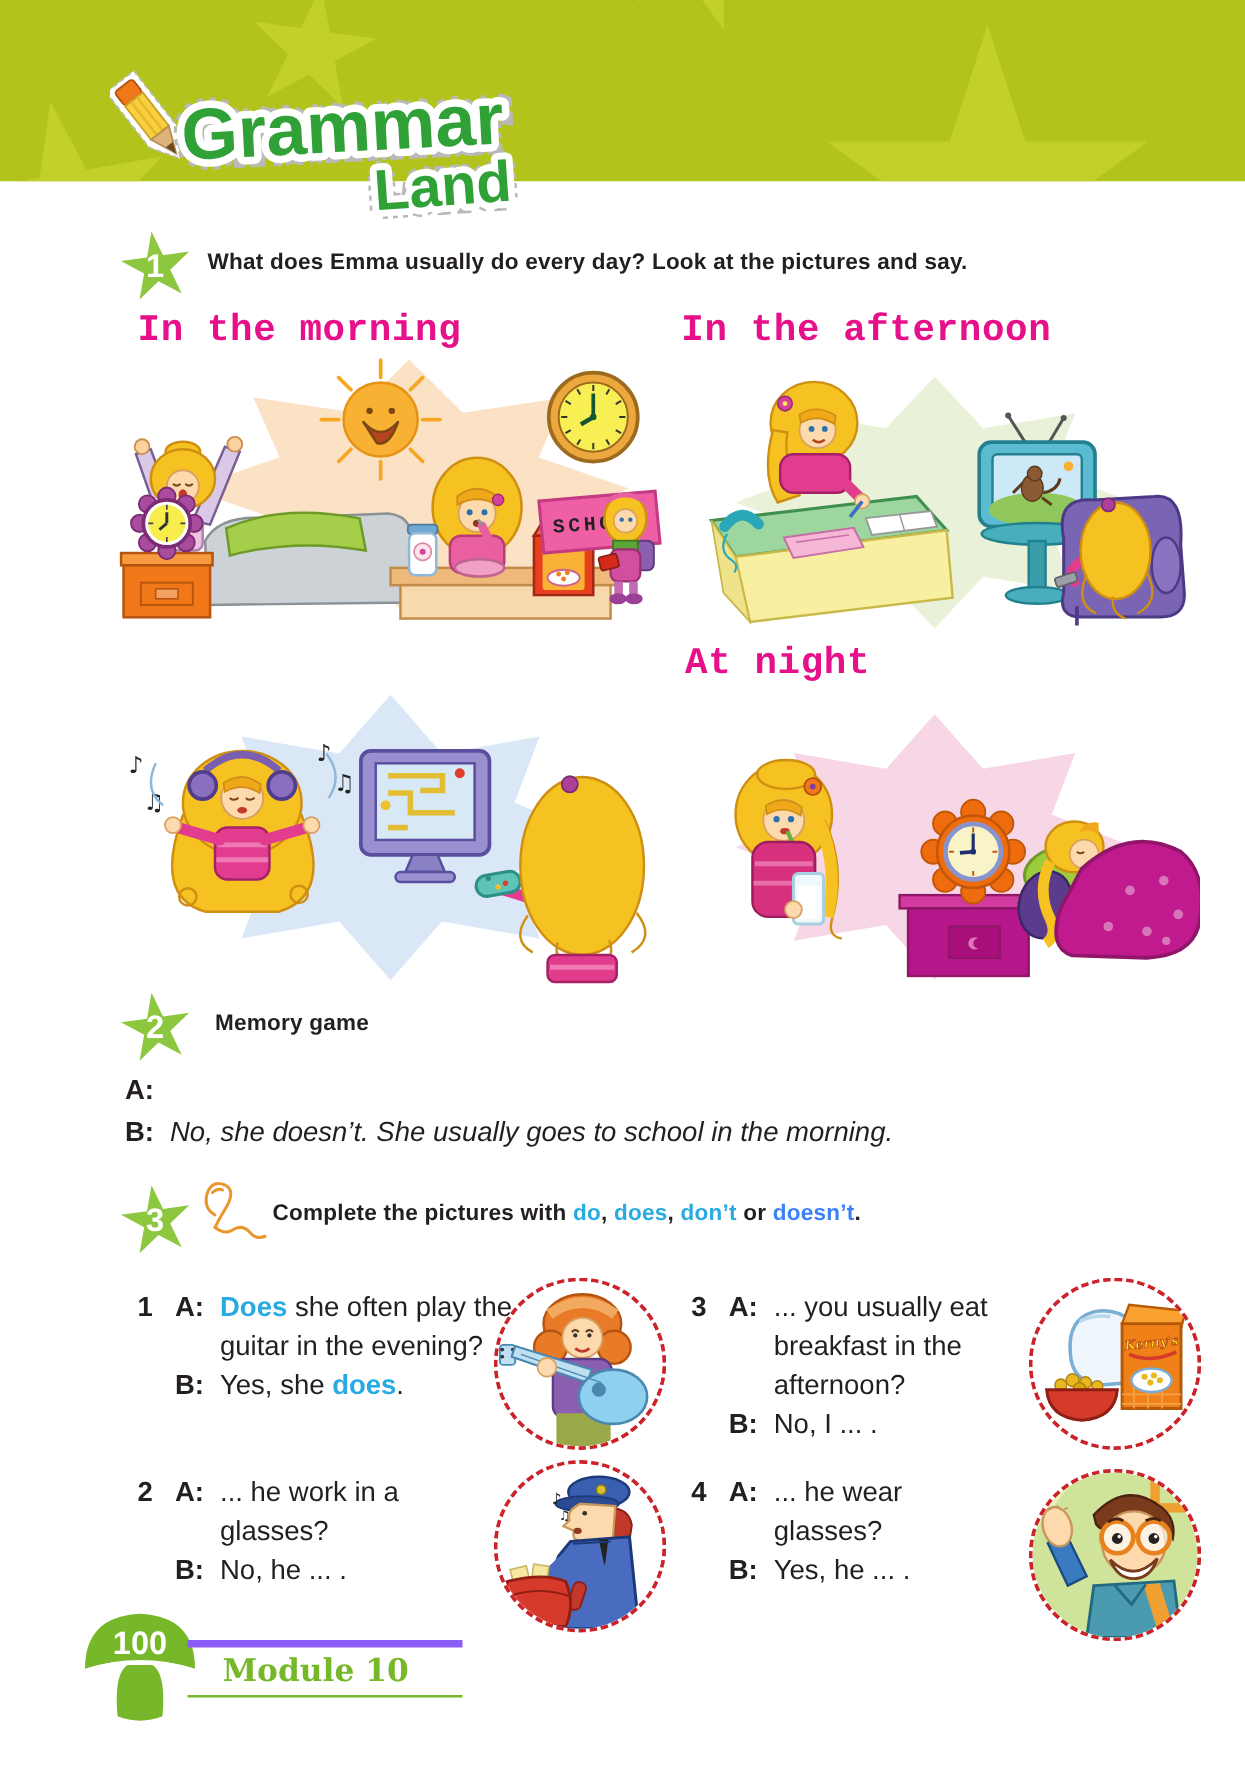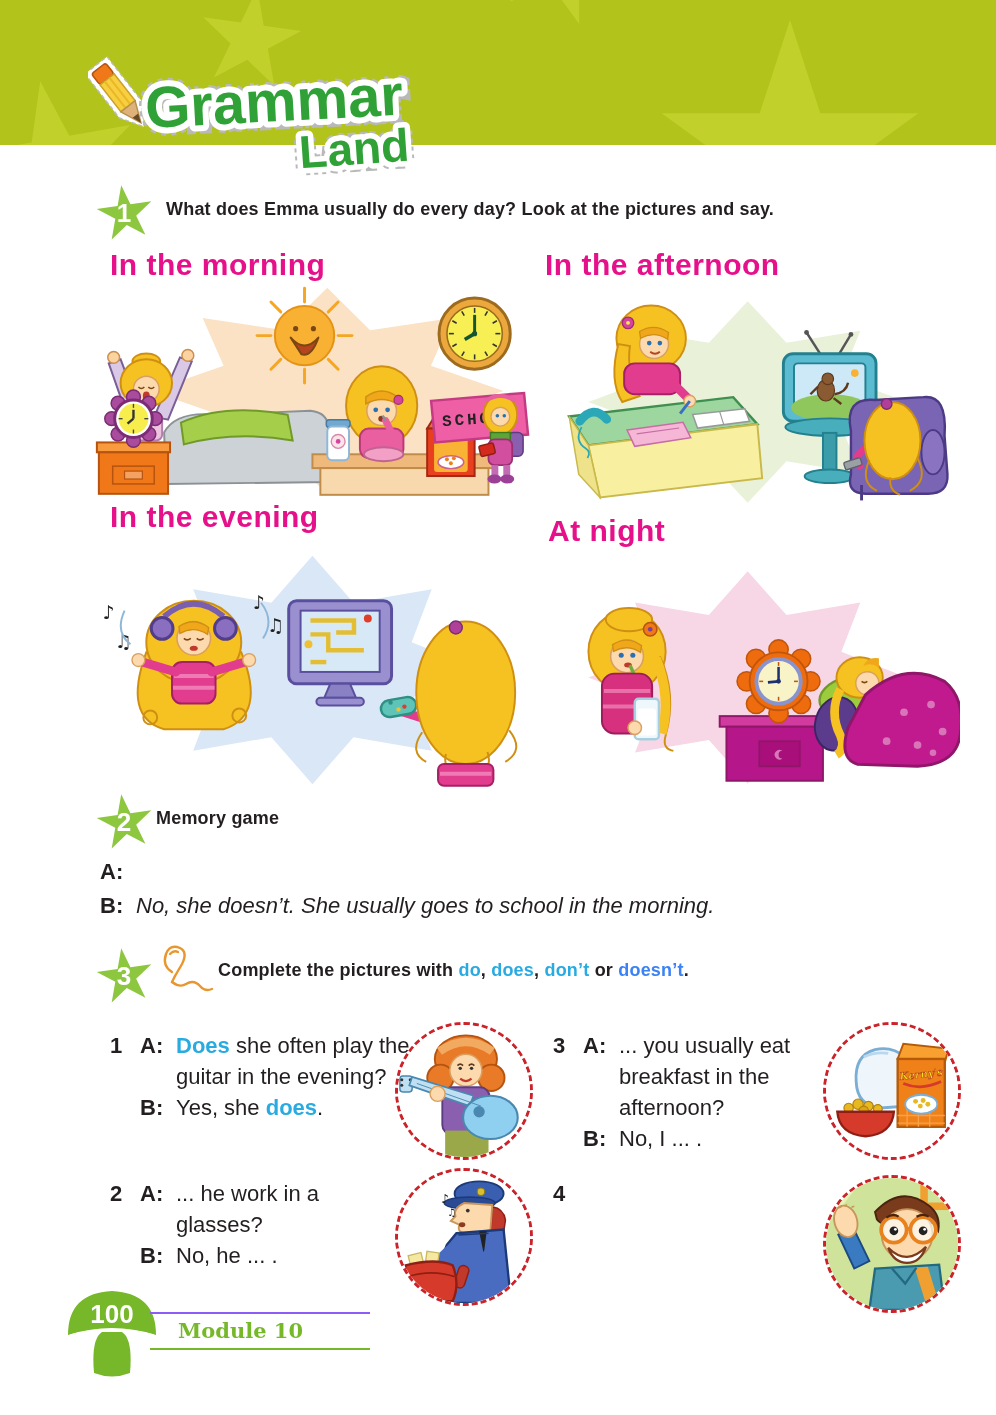--- a/index.html
+++ b/index.html
@@ -5,21 +5,21 @@
   html,body{margin:0;padding:0;background:#ffffff;}
   .page{position:relative;width:996px;height:1415px;background:#ffffff;overflow:hidden;
         font-family:"Liberation Sans",sans-serif;color:#231f20;}
   
   .header{position:absolute;left:0;top:0;width:996px;height:145px;background:#b2c31b;overflow:hidden;}
   .logo{position:absolute;left:88px;top:38px;width:410px;height:140px;}
   
   .task-star{position:absolute;width:58px;height:60px;}
   
   .task-title{position:absolute;font-size:18px;font-weight:bold;letter-spacing:.2px;}
-  .scene-h{position:absolute;font-family:Liberation Sans, sans-serif;font-weight:bold;
+  .scene-h{position:absolute;font-family:Liberation Mono, monospace;font-weight:bold;
            font-size:30px;color:#e6118a;letter-spacing:.5px;}
   .scene{position:absolute;}
   
   .dlg{position:absolute;left:100px;top:855px;font-size:22px;line-height:34px;}
   .dlg-row{display:flex;}
   .dlg-lbl{font-weight:bold;width:36px;flex:0 0 36px;}
   .dlg-txt{font-style:italic;}
   
   .pen-icon{position:absolute;left:158px;top:942px;width:56px;height:58px;}
   
@@ -28,22 +28,22 @@
   .qa-line{padding-left:36px;}
   .qa-lbl{font-weight:bold;display:inline-block;width:36px;margin-left:-36px;}
   .w-wide{width:235px;}
   .w-narrow{width:175px;}
   .pic{position:absolute;width:132px;height:132px;border:3px dashed #cc2229;border-radius:50%;
        background:#fff;overflow:hidden;}
   .pic svg{width:100%;height:100%;display:block;}
   
   .mushroom{position:absolute;left:62px;top:1283px;width:100px;height:95px;}
   .module-box{position:absolute;left:150px;top:1312px;width:192px;padding:4px 0 5px 28px;
-              border-top:2px solid #8b5cf6;border-bottom:2px solid #76b82a;
-              font-family:"DejaVu Serif",serif;font-weight:bold;font-size:21px;color:#76b82a;}
+              border-top:6px solid #8b5cf6;border-bottom:2px solid #76b82a;
+              font-family:"DejaVu Serif",serif;font-weight:bold;font-size:25px;color:#76b82a;}
 </style>
 </head>
 <body>
 
 <div class="page">
 
   <div class="header">
     <svg width="996" height="145">
       <defs>
         <polygon id="hstar" points="0,-100 22.45,-30.9 95.1,-30.9 36.3,11.8 58.8,80.9 0,38.2 -58.8,80.9 -36.3,11.8 -95.1,-30.9 -22.45,-30.9"></polygon>
@@ -283,21 +283,20 @@
       <ellipse cx="40" cy="12" rx="12" ry="23" fill="#8a74c2" stroke="#4c3a85" stroke-width="2"></ellipse>
       <line x1="-34" y1="46" x2="-34" y2="62" stroke="#4c3a85" stroke-width="3"></line>
       <path d="M-30,8 Q-44,18 -36,26" fill="none" stroke="#e23c8e" stroke-width="8" stroke-linecap="round"></path>
       <rect x="-52" y="20" width="18" height="8" rx="2" fill="#9aa0a6" stroke="#5f6368" stroke-width="1.4" transform="rotate(-18 -43 24)"></rect>
       <ellipse cx="-2" cy="0" rx="29" ry="40" fill="#f6c221" stroke="#cf8f13" stroke-width="2"></ellipse>
       <path d="M-26,20 Q-36,44 -18,52 M24,18 Q36,42 16,52 M-4,38 Q-6,52 6,56" fill="none" stroke="#cf8f13" stroke-width="2"></path>
       <circle cx="-8" cy="-38" r="5.5" fill="#b03f9a" stroke="#7b2c74" stroke-width="1.4"></circle>
     </g>
   </svg>
 
-  <div class="scene-h" style="left:110px;top:500px;">In the evening</div>
   <div class="scene-h" style="left:548px;top:514px;">At night</div>
 
   <svg class="scene" style="left:85px;top:548px;" width="445" height="240" viewBox="0 0 450 240" aria-label="Emma listening to music with headphones and Emma playing a computer game with a gamepad">
     <polygon points="110,0 64.7,26.8 77.8,77.8 26.8,64.7 0,110 -26.8,64.7 -77.8,77.8 -64.7,26.8 -110,0 -64.7,-26.8 -77.8,-77.8 -26.8,-64.7 0,-110 26.8,-64.7 77.8,-77.8 64.7,-26.8" transform="translate(230,122) scale(1.55,1.05)" fill="#d9e7f7"></polygon>
     <g transform="translate(110,112)">
       <path d="M-48,-8 Q-72,58 -30,70 L30,70 Q74,56 48,-8 Z" fill="#f6c221" stroke="#cf8f13" stroke-width="2"></path>
       <ellipse cx="0" cy="-18" rx="48" ry="42" fill="#f6c221" stroke="#cf8f13" stroke-width="2"></ellipse>
       <circle cx="-44" cy="58" r="7" fill="none" stroke="#cf8f13" stroke-width="2"></circle>
       <circle cx="46" cy="56" r="7" fill="none" stroke="#cf8f13" stroke-width="2"></circle>
       <circle cx="0" cy="-22" r="17" fill="#fdd9ae" stroke="#d9a05f" stroke-width="1.6"></circle>
@@ -418,21 +417,21 @@
           <circle cx="12" cy="36" r="4"></circle>
           <circle cx="60" cy="48" r="3.4"></circle>
       </g>
     </g>
   </svg>
 
   <svg class="task-star" style="left:96px;top:792px;" viewBox="0 0 60 62">
     <polygon points="30,2 36.7,22.7 58.5,22.7 40.9,35.5 47.6,56.3 30,43.5 12.4,56.3 19.1,35.5 1.5,22.7 23.3,22.7" fill="#8dc63f" transform="rotate(-8 30 30)"></polygon>
     <text x="29" y="40" text-anchor="middle" font-size="27" font-weight="bold" fill="#ffffff" font-family="Liberation Sans, sans-serif">2</text>
   </svg>
-  <div class="task-title" style="left:156px;top:808px;">Memory game</div>
+  <div class="task-title" style="left:172px;top:808px;">Memory game</div>
 
   <div class="dlg">
     <div class="dlg-row">
       <span class="dlg-lbl">A:</span>
     </div>
     <div class="dlg-row">
       <span class="dlg-lbl">B:</span>
       <span class="dlg-txt">No, she doesn’t. She usually goes to school in the morning.</span>
     </div>
   </div>
@@ -558,20 +557,24 @@
       <rect x="62" y="100" width="11" height="24" rx="5" fill="#c0392b" stroke="#8f1f14" stroke-width="1.6" transform="rotate(18 67 112)"></rect>
       <rect x="12" y="88" width="14" height="12" fill="#f5e8a0" stroke="#c8b860" stroke-width="1.4" transform="rotate(-14 19 94)"></rect>
       <rect x="30" y="86" width="13" height="11" fill="#f5e8a0" stroke="#c8b860" stroke-width="1.4" transform="rotate(8 36 91)"></rect>
       <path d="M8,100 Q4,132 24,138 L58,138 Q66,120 58,100 Q40,92 8,100 Z" fill="#d63a2a" stroke="#8f1f14" stroke-width="2.5"></path>
       <path d="M10,112 Q36,104 60,112" fill="none" stroke="#8f1f14" stroke-width="1.8"></path>
     </svg>
   </div>
 
   <div class="item" style="left:553px;top:1178px;">
     <span class="item-num">4</span>
+    <div>
+      <div class="qa-line w-narrow"><span class="qa-lbl">A:</span><span><span>... he wear glasses?</span></span></div>
+      <div class="qa-line w-narrow"><span class="qa-lbl">B:</span><span><span>Yes, he ... .</span></span></div>
+    </div>
   </div>
   <div class="pic" style="left:823px;top:1175px;" title="a boy wearing round glasses and waving">
     <svg viewBox="0 0 140 140">
       <rect width="140" height="140" fill="#cfe49a"></rect>
       <polygon points="0,0 40,0 0,52" fill="#e8f2b8"></polygon>
       <polygon points="140,100 140,140 96,140" fill="#dff0b0"></polygon>
       <rect x="100" y="0" width="8" height="60" fill="#f0a030"></rect>
       <rect x="108" y="26" width="32" height="8" fill="#f0a030"></rect>
       <path d="M30,96 L13,60 L28,51 L46,88 Z" fill="#3a7ac0" stroke="#1c4a80" stroke-width="2"></path>
       <ellipse cx="21" cy="46" rx="12" ry="17" fill="#fdd9ae" stroke="#c8965a" stroke-width="2" transform="rotate(-16 21 46)"></ellipse>

